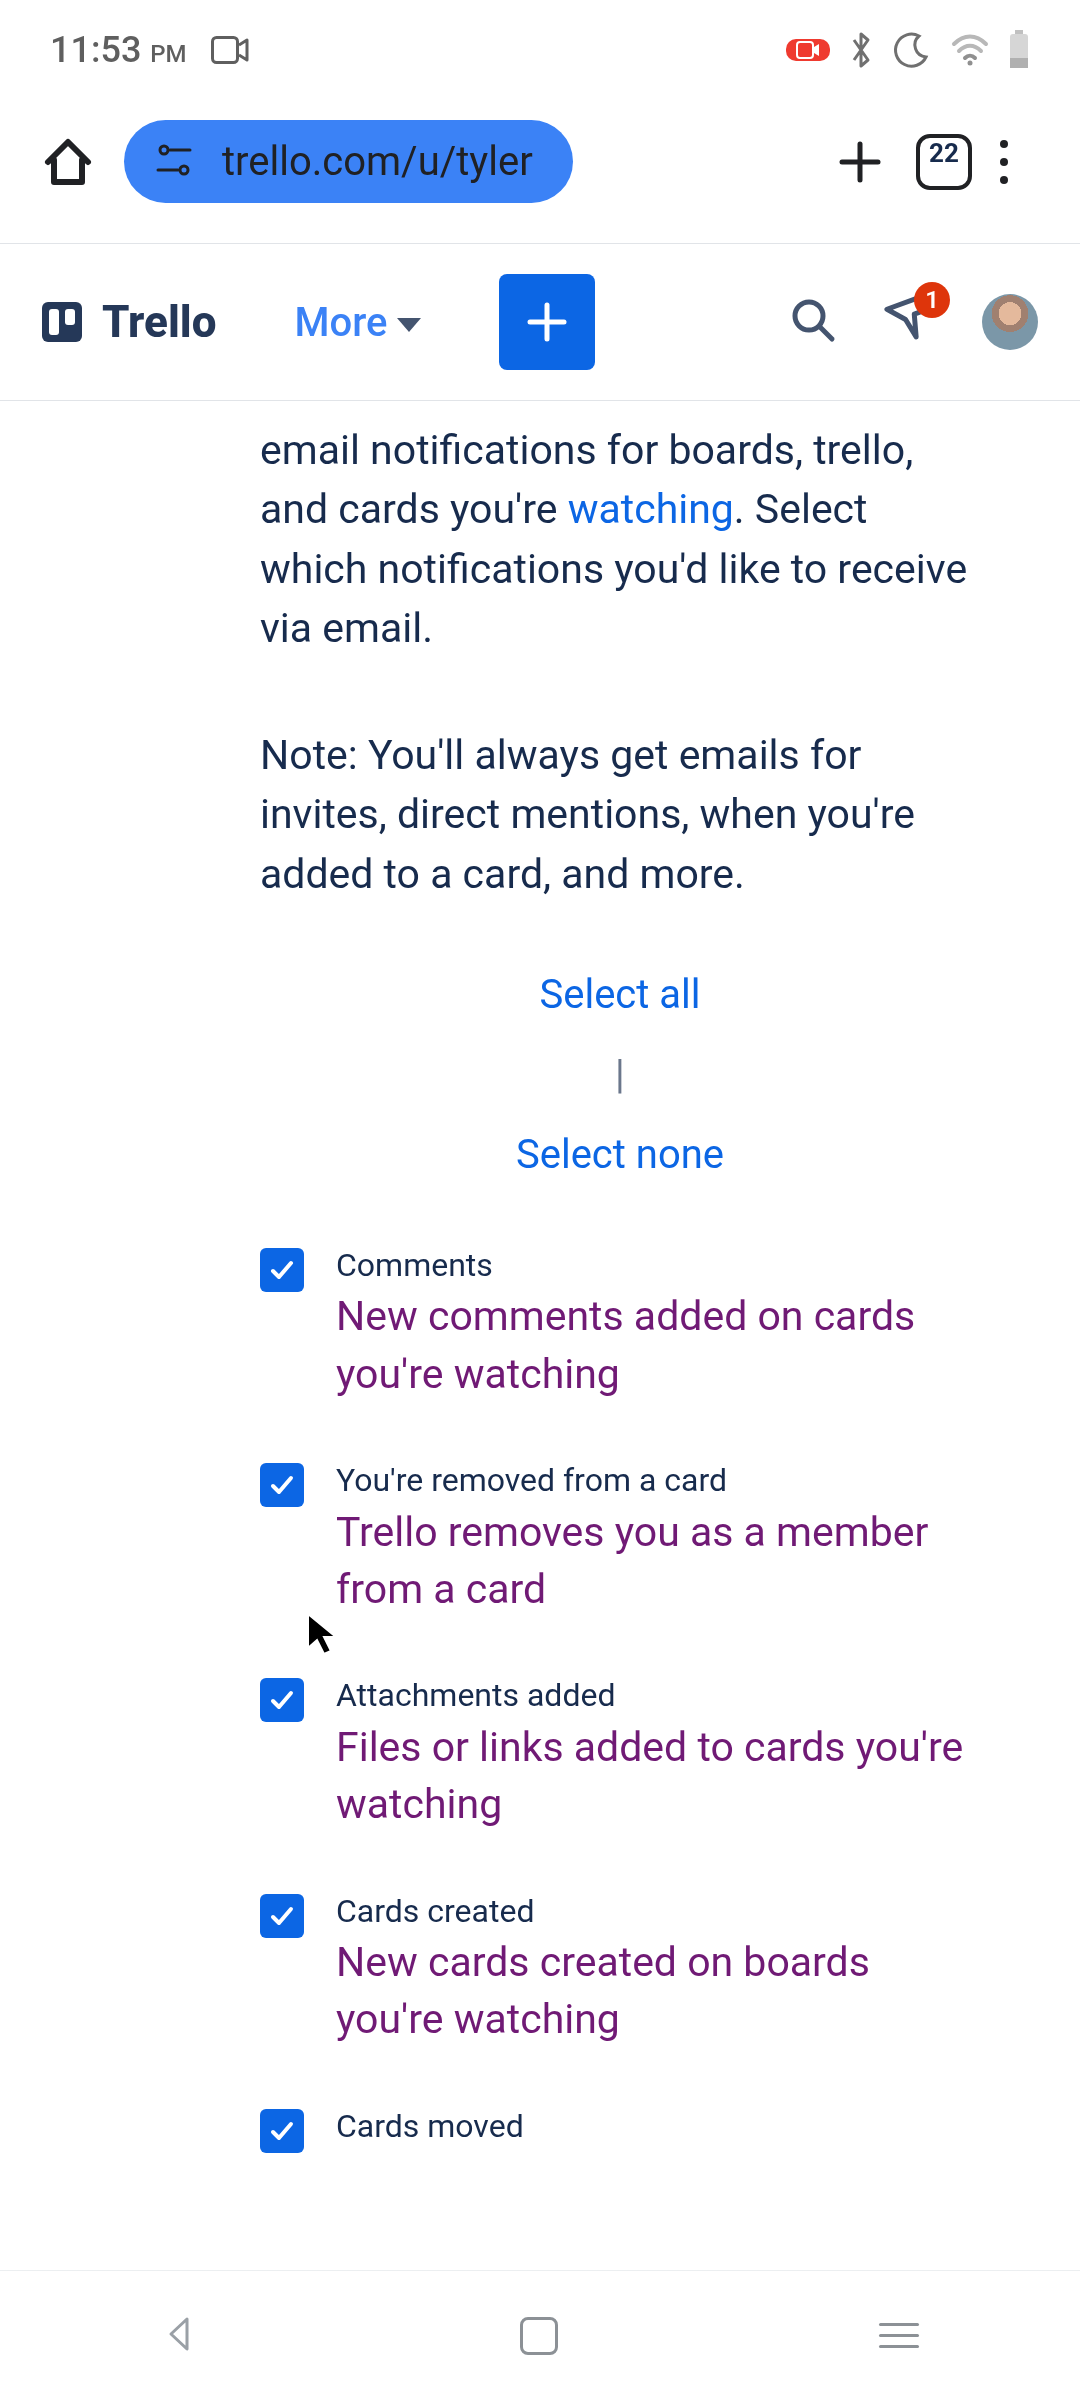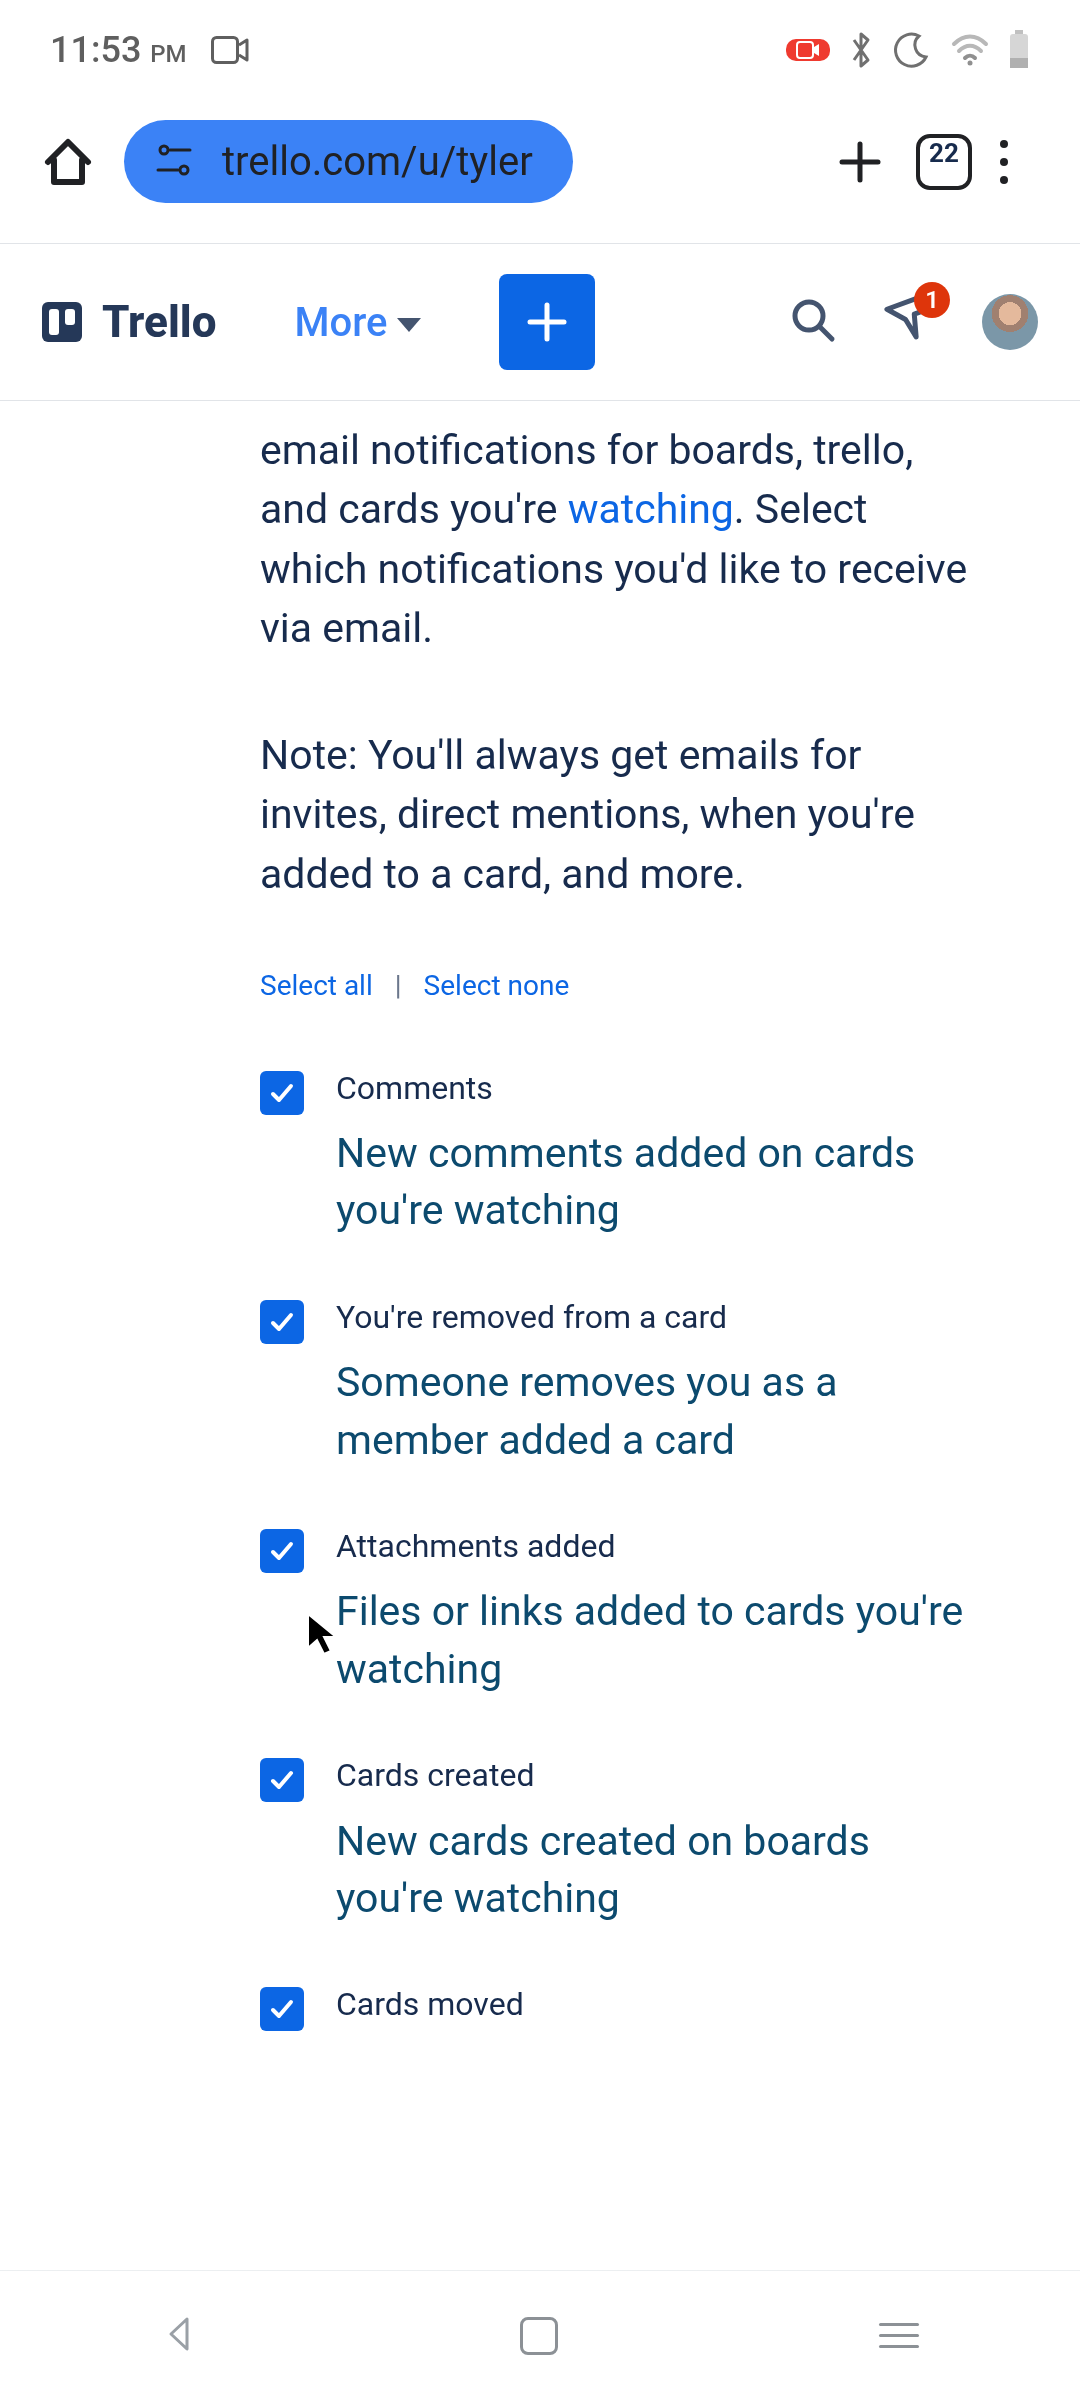--- a/index.html
+++ b/index.html
@@ -148,37 +148,38 @@
     color:#172b4d;
   }
   .para-text { color:#172b4d; }
   .link { color:#0c66e4; }
   .note { margin-top:67px; }
   .select-row {
     margin-top:62px;
     display:flex;
     align-items:center;
     gap:22px;
-    font-size:28px;
+    font-size:40px;
+    flex-direction:column;
   }
   .sep { color:#6b778c; }
   .options { margin-top:40px; }
   .opt {
     display:flex;
     gap:32px;
     padding: 18px 0 36px 0;
   }
   .checkbox {
     width:44px; height:44px; background:#0c66e4; border-radius:6px; flex:0 0 auto;
     display:flex; align-items:center; justify-content:center; margin-top:6px;
   }
   .checkmark svg{ display:block;}
   .opt-body { flex:1; }
   .opt-title { color:#172b4d; font-size:32px; }
-  .opt-desc { color:#0c4a6e; font-size:41px; margin-top:14px; line-height:1.4;}
+  .opt-desc { color:#701a75; font-size:41px; line-height:1.4;}
   .cursor {
     position:absolute;
     left:304px;
     top:1610px;
     pointer-events:none;
   }
   
   .sys-nav {
     position:absolute;
     bottom:0; left:0; right:0;
@@ -351,21 +352,21 @@
     <div class="opt">
       <div class="checkbox">
           <span class="checkmark">
             <svg width="28" height="28" viewBox="0 0 28 28">
               <path d="M5 15 L11 21 L23 7" stroke="#fff" stroke-width="4" fill="none" stroke-linecap="round" stroke-linejoin="round"></path>
             </svg>
           </span>
         </div>
       <div class="opt-body">
         <div class="opt-title">You're removed from a card</div>
-        <div class="opt-desc">Someone removes you as a member added a card</div>
+        <div class="opt-desc">Trello removes you as a member from a card</div>
       </div>
     </div>
     <div class="opt">
       <div class="checkbox">
           <span class="checkmark">
             <svg width="28" height="28" viewBox="0 0 28 28">
               <path d="M5 15 L11 21 L23 7" stroke="#fff" stroke-width="4" fill="none" stroke-linecap="round" stroke-linejoin="round"></path>
             </svg>
           </span>
         </div>

